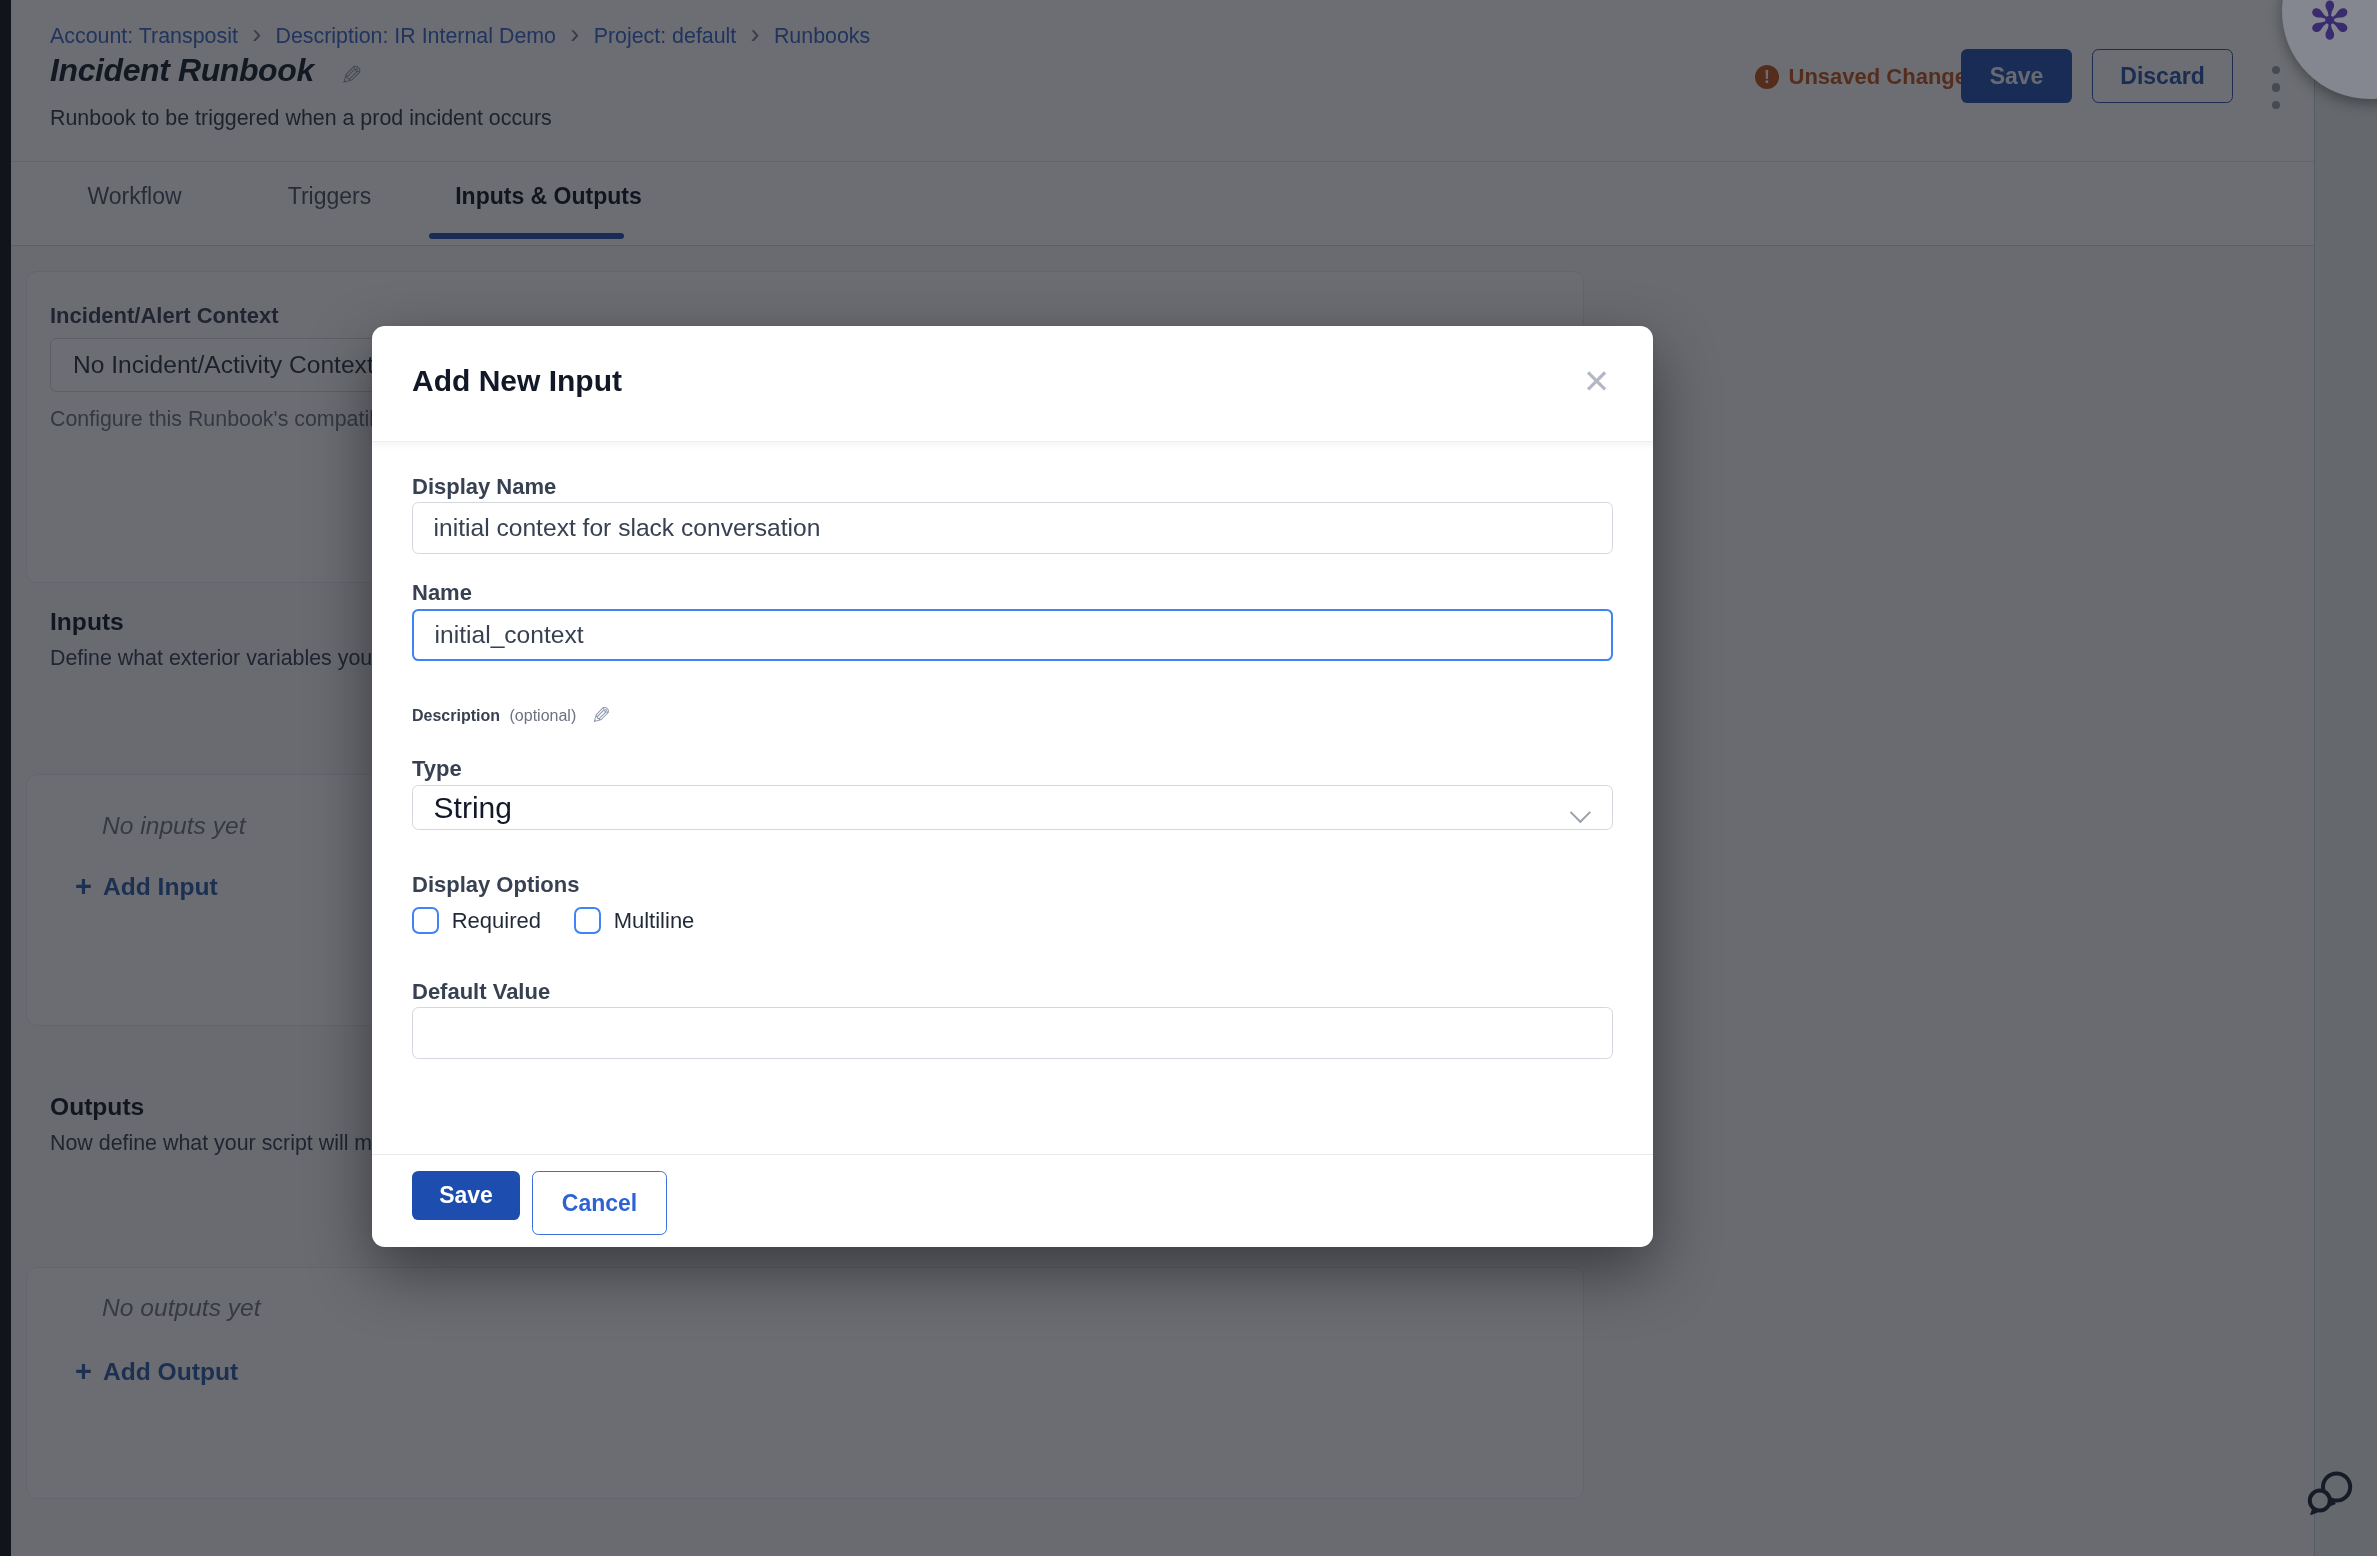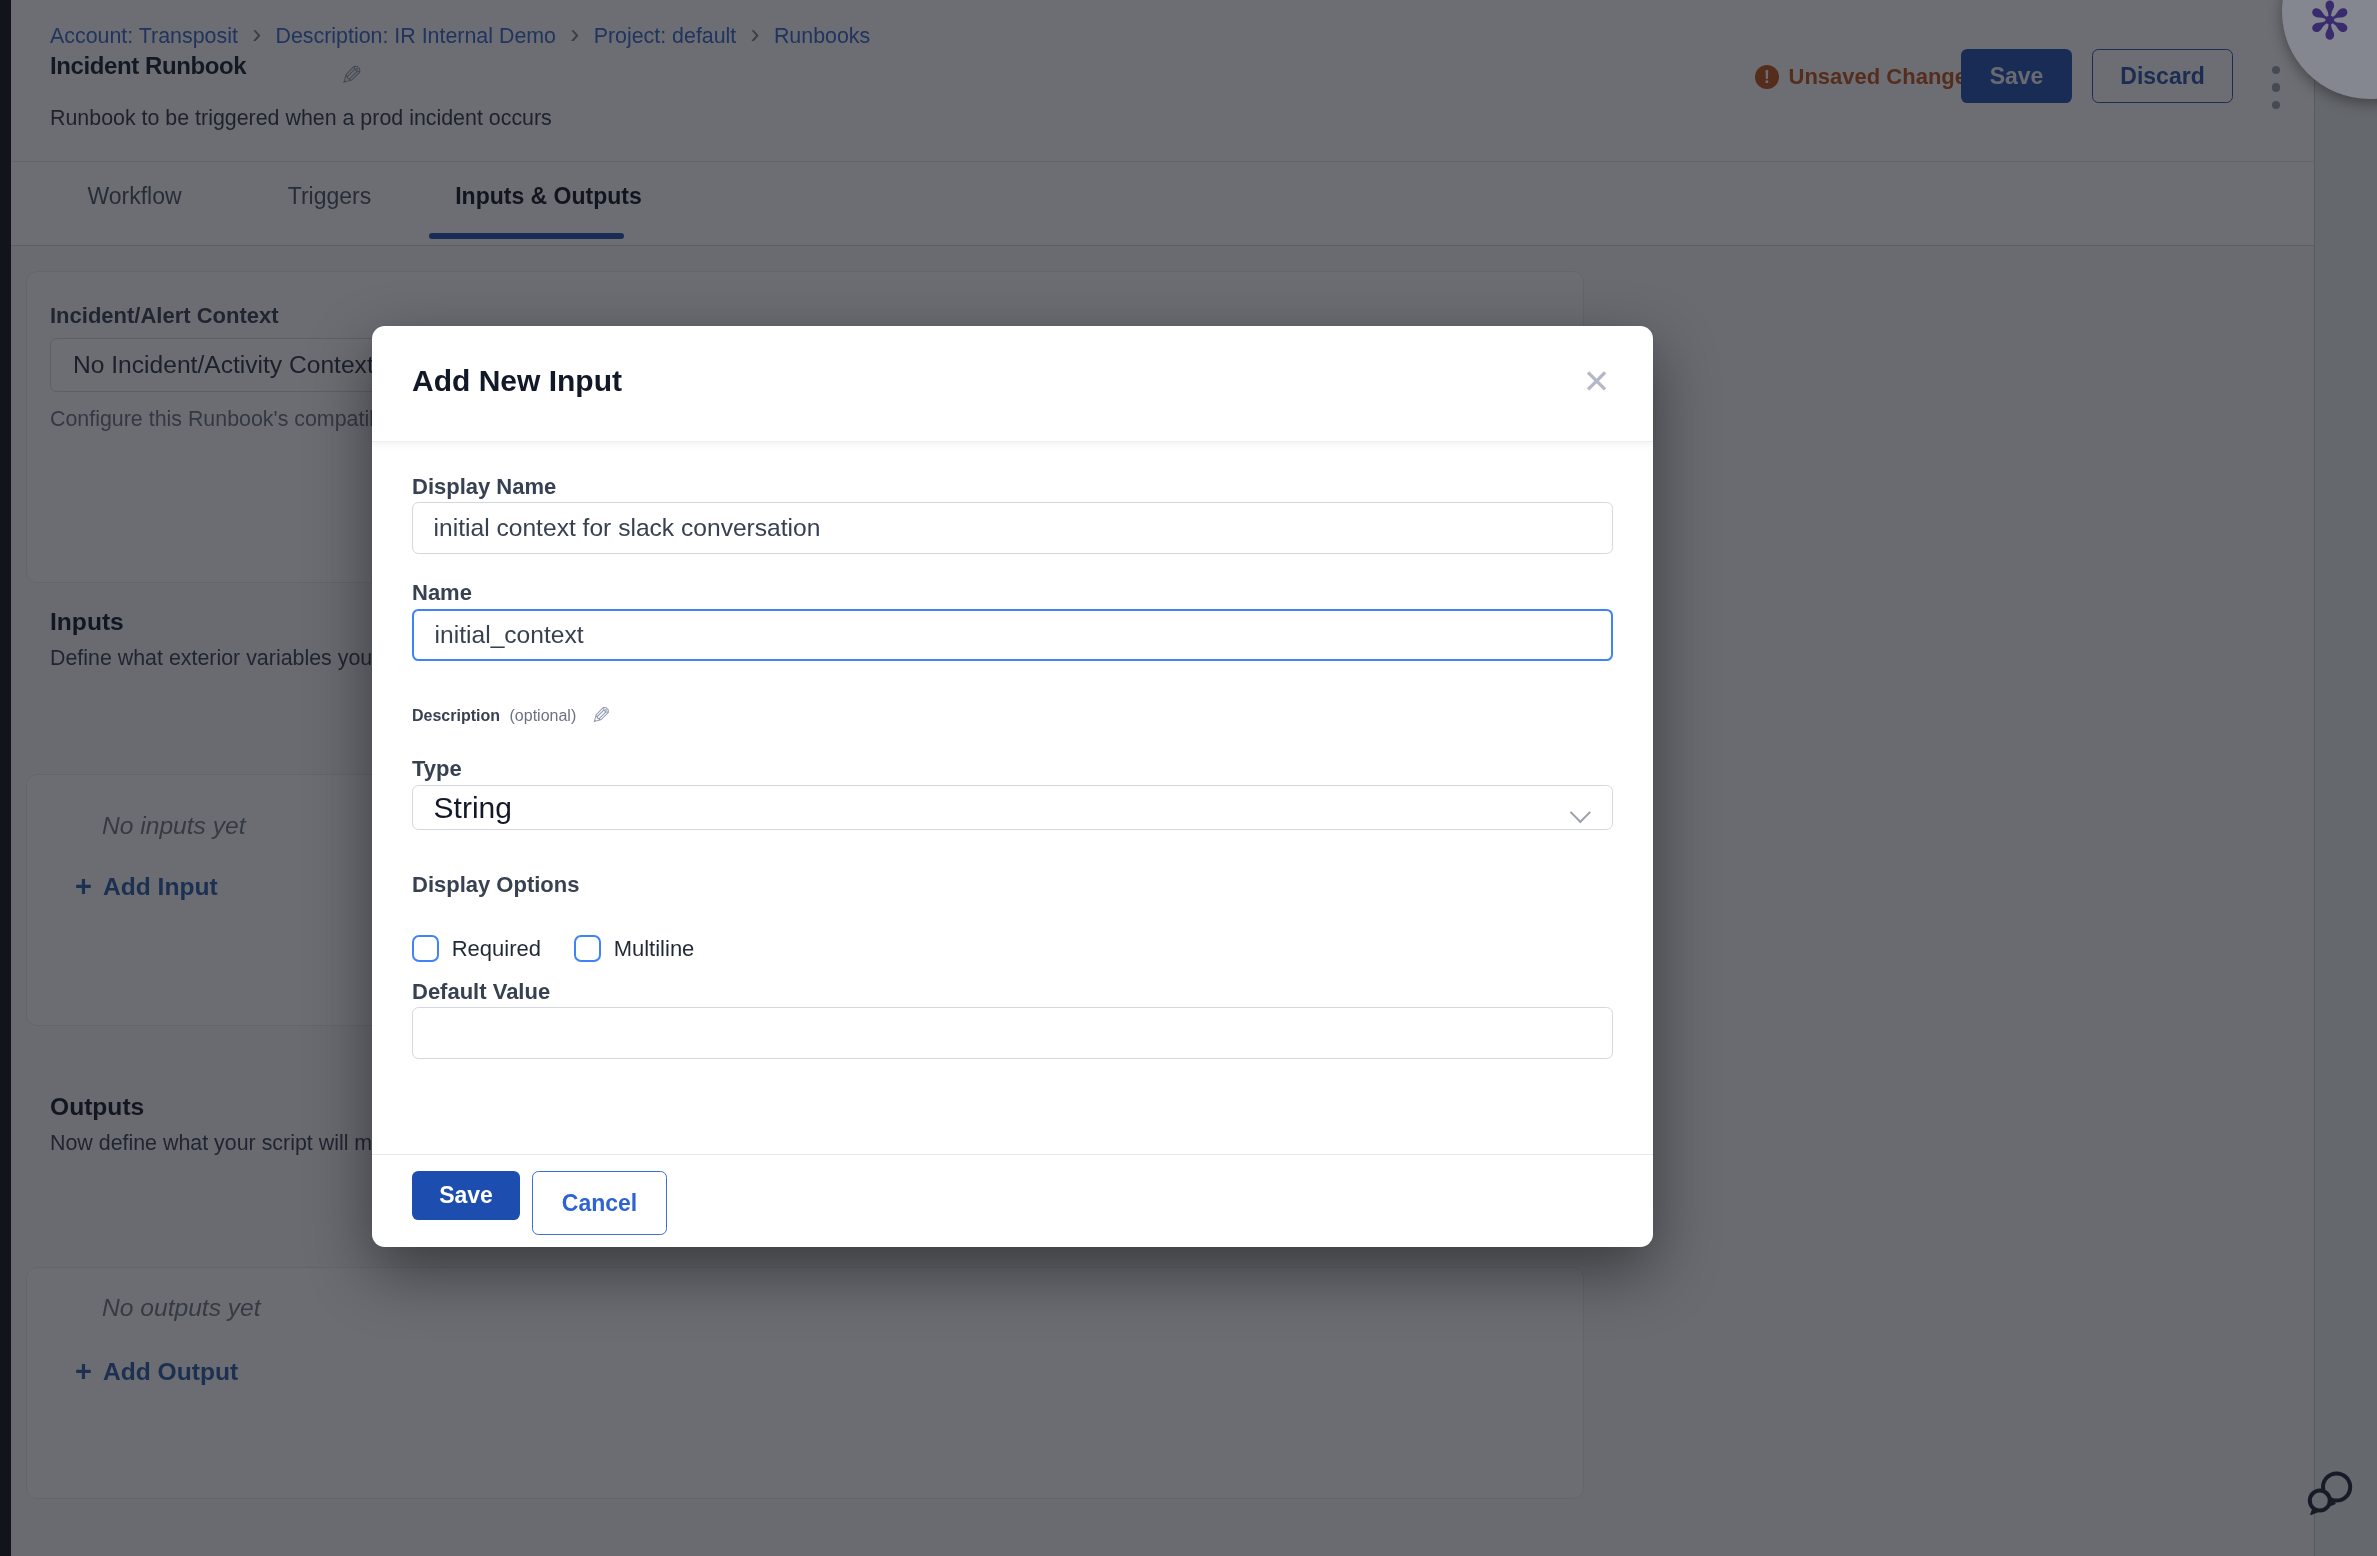--- a/index.html
+++ b/index.html
@@ -13,21 +13,21 @@
   #content{left:11px;top:0;width:2303px;height:1556px;background:#ffffff;border-right:0.8px solid #c9ccd2;}
   #main-bg{left:11px;top:246px;width:2303px;height:1310px;background:#f7f8f9;}
   #gutter{left:2315px;top:0;width:63px;height:1556px;background:#eceef0;}
 
   
   #breadcrumb{left:50px;top:24px;display:flex;align-items:center;gap:14.3px;font-size:21.4px;}
   .crumb{color:#3b66c9;text-decoration:none;cursor:pointer;}
   .crumb-sep{color:#7a8089;font-size:27px;line-height:21.4px;transform:translateY(-1.6px);}
 
   
-  #page-title{left:50px;top:52px;font-size:24px;font-weight:bold;color:#16202e;letter-spacing:-0.4px;}
+  #page-title{left:50px;top:52px;font-size:32px;font-weight:bold;color:#16202e;letter-spacing:-0.4px;font-style:italic;}
   #title-edit{left:340px;top:60px;font-size:27px;color:#98a0ab;cursor:pointer;}
   #title-edit::before{content:"\270E";display:inline-block;transform:scaleX(-1);}
   #page-subtitle{left:50px;top:106px;font-size:21.4px;color:#313a46;}
 
   
   #unsaved{left:1755px;top:64px;display:flex;align-items:center;gap:9.5px;color:#c2561f;font-size:22px;font-weight:bold;}
   #unsaved-icon{width:24px;height:24px;border-radius:50%;background:#c2561f;color:#fff;
     display:flex;align-items:center;justify-content:center;font-size:17.5px;font-weight:bold;}
   #unsaved-icon::before{content:"!";}
   #save-top{left:1961px;top:49px;width:111px;height:54px;background:#2451b2;color:#f2f4f8;
@@ -101,21 +101,21 @@
   #f-desc-optional{color:#6b7280;}
   #desc-edit{font-size:24px;color:#8b96ad;cursor:pointer;margin-left:4.8px;}
   #desc-edit::before{content:"\270E";display:inline-block;transform:scaleX(-1);}
   #f-type-label{top:430px;}
   #f-type{left:40px;top:459px;width:1201px;height:45px;background:#fff;border:1.6px solid #d4d8de;border-radius:6.4px;
     display:flex;align-items:center;padding:0 20.6px;box-sizing:border-box;font-size:30px;color:#111827;cursor:pointer;}
   #type-chevron{position:absolute;right:24px;top:19px;width:12.7px;height:12.7px;border-right:2.4px solid #9aa1ac;
     border-bottom:2.4px solid #9aa1ac;transform:rotate(45deg);}
   #f-dispopt-label{top:546px;}
   #checkbox-row{left:40px;top:581px;display:flex;align-items:center;gap:33px;}
-  .cb-group{display:flex;align-items:center;gap:12.7px;margin-top:28px;}
+  .cb-group{display:flex;align-items:center;gap:12.7px;}
   .checkbox{width:27px;height:27px;border:2.4px solid #3f83f8;border-radius:7.1px;background:#fff;cursor:pointer;box-sizing:border-box;}
   .cb-label{font-size:22px;color:#1f2937;}
   #f-default-label{top:653px;}
   #f-default{top:681px;}
   #modal-footer-divider{left:0;top:828px;width:1281px;height:0.8px;background:#e6e8ec;}
   #modal-save{left:40px;top:845px;width:108px;height:49px;background:#1e4db0;color:#fff;border:none;
     border-radius:6.4px;font-size:23px;font-weight:bold;cursor:pointer;font-family:inherit;}
   #modal-cancel{left:160px;top:845px;width:135px;height:64px;background:#fff;color:#2e63d3;
     border:1.6px solid #3a6fd8;border-radius:6.4px;font-size:23px;font-weight:bold;cursor:pointer;font-family:inherit;}
 </style>

